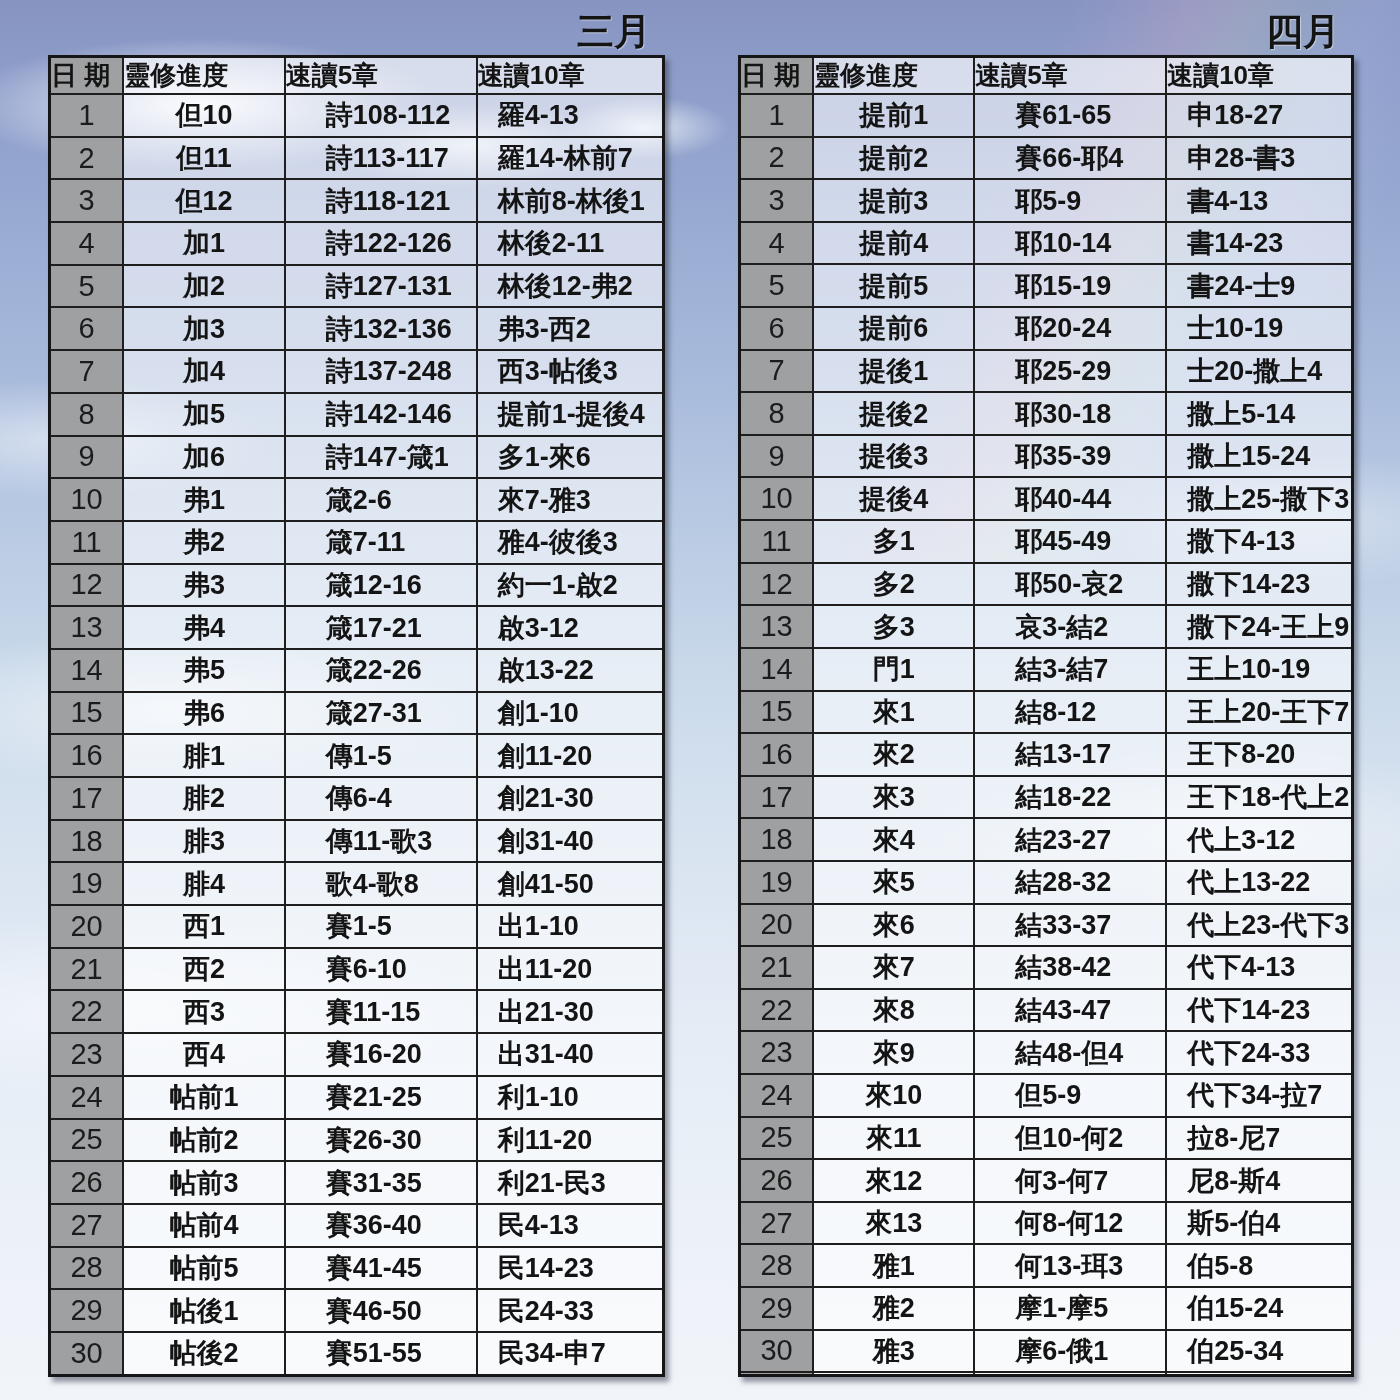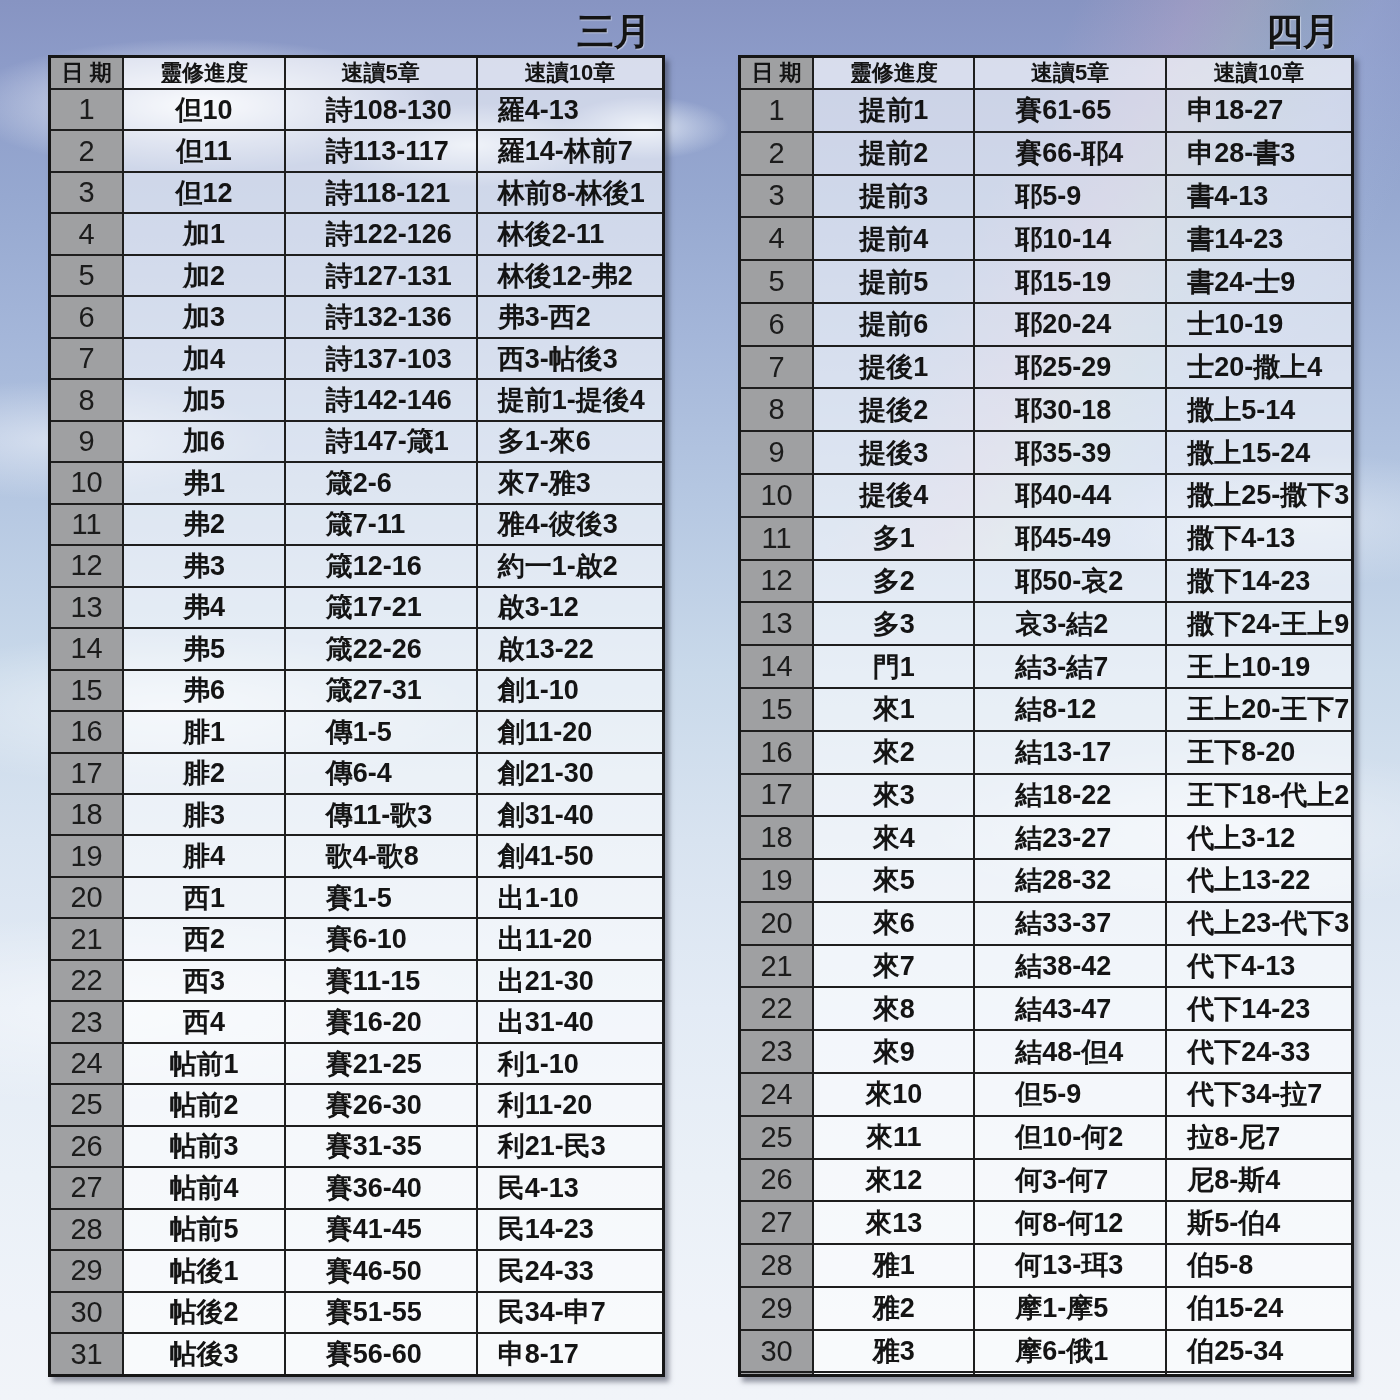--- a/index.html
+++ b/index.html
@@ -50,21 +50,21 @@
     border-collapse:collapse;table-layout:fixed;
     height:1322px;border:3px solid #161616;
     box-shadow:4px 5px 5px rgba(52,56,76,0.5);
   }
   .t-march{width:617px;}
   .t-april{width:616px;}
   th,td{
     border:2px solid #1e1e1e;overflow:hidden;white-space:nowrap;
     color:#141414;padding:0;
   }
-  th{background:rgba(255,255,255,0.66);font-size:22px;font-weight:700;text-align:center;}
+  th{background:rgba(255,255,255,0.66);font-size:26px;font-weight:700;text-align:left;}
   th.c1,td.c1{background:#9fa0a2;}
   td{background:rgba(255,255,255,0.55);}
   td.c1{font-size:29px;font-weight:400;text-align:center;color:#1c1c1c;}
   td.c2{font-size:27px;font-weight:600;text-align:center;}
   td.c3{font-size:27px;font-weight:600;text-align:left;padding-left:40px;}
   td.c4{font-size:27px;font-weight:600;text-align:left;padding-left:20px;}
 </style>
 </head>
 <body>
 
@@ -85,21 +85,21 @@
           <th class="c1">日 期</th>
           <th class="c2">靈修進度</th>
           <th class="c3">速讀5章</th>
           <th class="c4">速讀10章</th>
         </tr>
       </thead>
     <tbody>
         <tr>
           <td class="c1">1</td>
           <td class="c2">但10</td>
-          <td class="c3">詩108-130</td>
+          <td class="c3">詩108-112</td>
           <td class="c4">羅4-13</td>
         </tr>
         <tr>
           <td class="c1">2</td>
           <td class="c2">但11</td>
           <td class="c3">詩113-117</td>
           <td class="c4">羅14-林前7</td>
         </tr>
         <tr>
           <td class="c1">3</td>
@@ -121,21 +121,21 @@
         </tr>
         <tr>
           <td class="c1">6</td>
           <td class="c2">加3</td>
           <td class="c3">詩132-136</td>
           <td class="c4">弗3-西2</td>
         </tr>
         <tr>
           <td class="c1">7</td>
           <td class="c2">加4</td>
-          <td class="c3">詩137-103</td>
+          <td class="c3">詩137-248</td>
           <td class="c4">西3-帖後3</td>
         </tr>
         <tr>
           <td class="c1">8</td>
           <td class="c2">加5</td>
           <td class="c3">詩142-146</td>
           <td class="c4">提前1-提後4</td>
         </tr>
         <tr>
           <td class="c1">9</td>
@@ -261,26 +261,20 @@
           <td class="c1">29</td>
           <td class="c2">帖後1</td>
           <td class="c3">賽46-50</td>
           <td class="c4">民24-33</td>
         </tr>
         <tr>
           <td class="c1">30</td>
           <td class="c2">帖後2</td>
           <td class="c3">賽51-55</td>
           <td class="c4">民34-申7</td>
-        </tr>
-        <tr>
-          <td class="c1">31</td>
-          <td class="c2">帖後3</td>
-          <td class="c3">賽56-60</td>
-          <td class="c4">申8-17</td>
         </tr>
       </tbody>
   </table>
 </section>
 
 <section class="month" style="left:738px">
   <div class="month-title">四月</div>
   <table class="t-april">
     <colgroup>
       <col style="width:12%">

